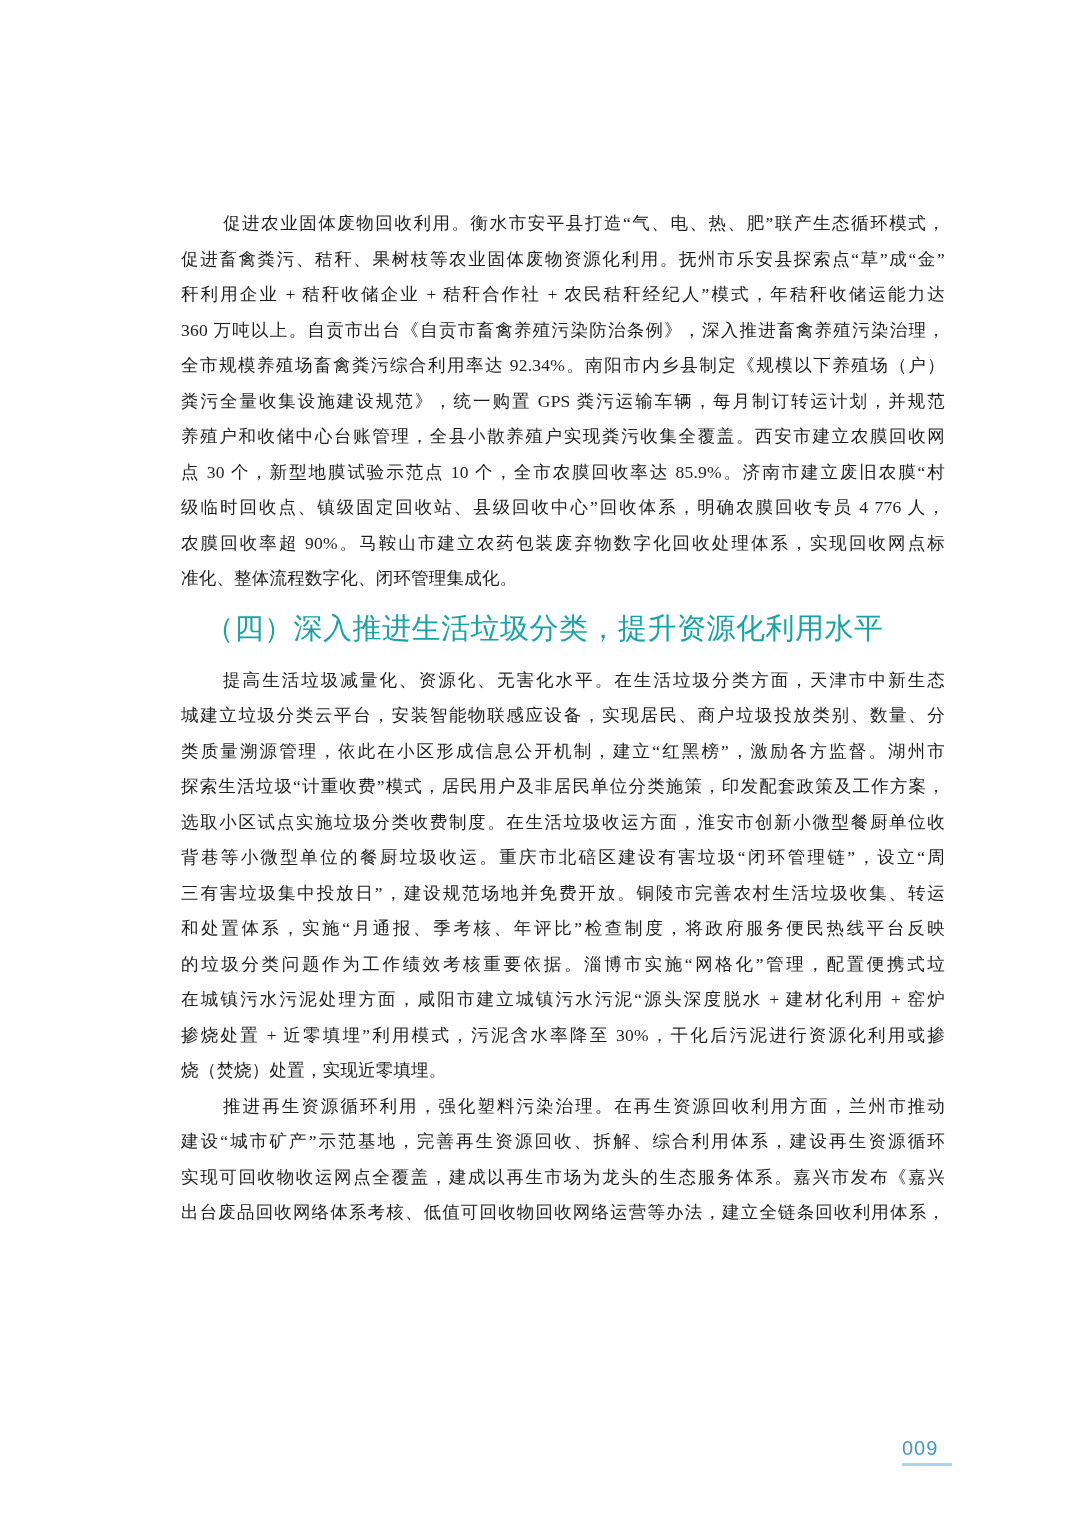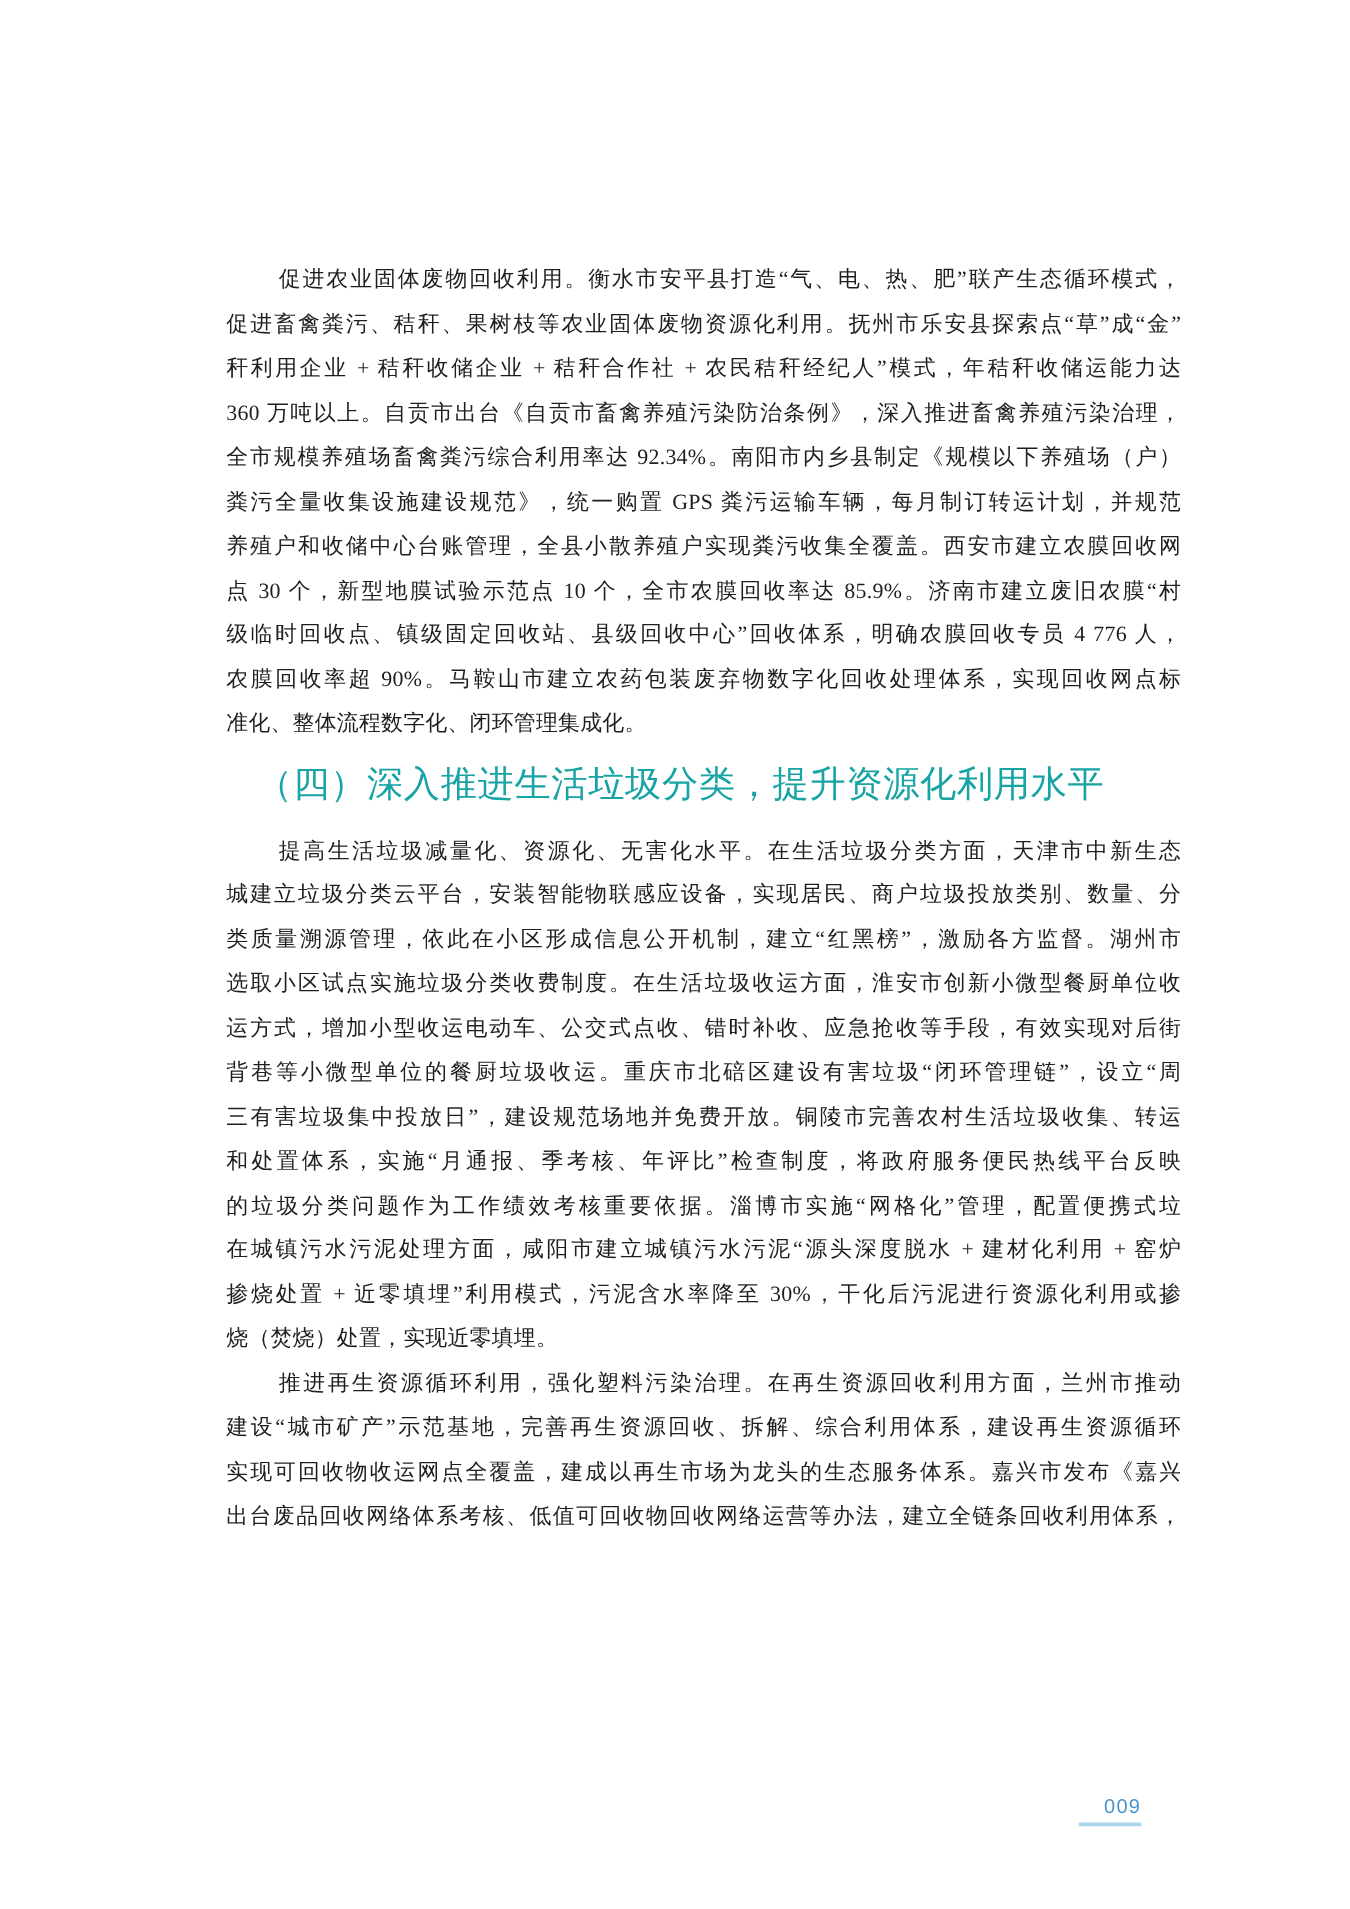--- a/index.html
+++ b/index.html
@@ -45,25 +45,25 @@
     font-family: "Liberation Sans", "DejaVu Sans", sans-serif;
     font-weight: normal;
     font-size: 29px;
     color: var(--heading-color);
     letter-spacing: 0.5px;
     white-space: nowrap;
   }
   .page-number {
     position: absolute;
     top: 1437px;
-    left: 863px;
+    left: 902px;
     width: 50px;
-    text-align: right;
+    text-align: left;
     font-family: "Liberation Sans", "DejaVu Sans", sans-serif;
-    font-size: 16px;
+    font-size: 20px;
     letter-spacing: 1px;
     color: var(--pagenum-color);
     border-bottom: 3px solid var(--pagenum-underline);
     padding-bottom: 3px;
   }
 </style>
 </head>
 <body>
 
 <div class="page">
@@ -79,22 +79,22 @@
         <div class="line">点 30 个，新型地膜试验示范点 10 个，全市农膜回收率达 85.9%。济南市建立废旧农膜“村</div>
         <div class="line">级临时回收点、镇级固定回收站、县级回收中心”回收体系，明确农膜回收专员 4 776 人，</div>
         <div class="line">农膜回收率超 90%。马鞍山市建立农药包装废弃物数字化回收处理体系，实现回收网点标</div>
         <div class="line no-stretch">准化、整体流程数字化、闭环管理集成化。</div>
       </div>
       <h2 class="heading">（四）深入推进生活垃圾分类，提升资源化利用水平</h2>
       <div class="para">
         <div class="line indent">提高生活垃圾减量化、资源化、无害化水平。在生活垃圾分类方面，天津市中新生态</div>
         <div class="line">城建立垃圾分类云平台，安装智能物联感应设备，实现居民、商户垃圾投放类别、数量、分</div>
         <div class="line">类质量溯源管理，依此在小区形成信息公开机制，建立“红黑榜”，激励各方监督。湖州市</div>
+        <div class="line">探索生活垃圾“计重收费”模式，居民用户及非居民单位分类施策，印发配套政策及工作方案，</div>
         <div class="line">选取小区试点实施垃圾分类收费制度。在生活垃圾收运方面，淮安市创新小微型餐厨单位收</div>
-        <div class="line">运方式，增加小型收运电动车、公交式点收、错时补收、应急抢收等手段，有效实现对后街</div>
         <div class="line">背巷等小微型单位的餐厨垃圾收运。重庆市北碚区建设有害垃圾“闭环管理链”，设立“周</div>
         <div class="line">三有害垃圾集中投放日”，建设规范场地并免费开放。铜陵市完善农村生活垃圾收集、转运</div>
         <div class="line">和处置体系，实施“月通报、季考核、年评比”检查制度，将政府服务便民热线平台反映</div>
         <div class="line">的垃圾分类问题作为工作绩效考核重要依据。淄博市实施“网格化”管理，配置便携式垃</div>
         <div class="line">在城镇污水污泥处理方面，咸阳市建立城镇污水污泥“源头深度脱水 + 建材化利用 + 窑炉</div>
         <div class="line">掺烧处置 + 近零填埋”利用模式，污泥含水率降至 30%，干化后污泥进行资源化利用或掺</div>
         <div class="line no-stretch">烧（焚烧）处置，实现近零填埋。</div>
       </div>
       <div class="para">
         <div class="line indent">推进再生资源循环利用，强化塑料污染治理。在再生资源回收利用方面，兰州市推动</div>

